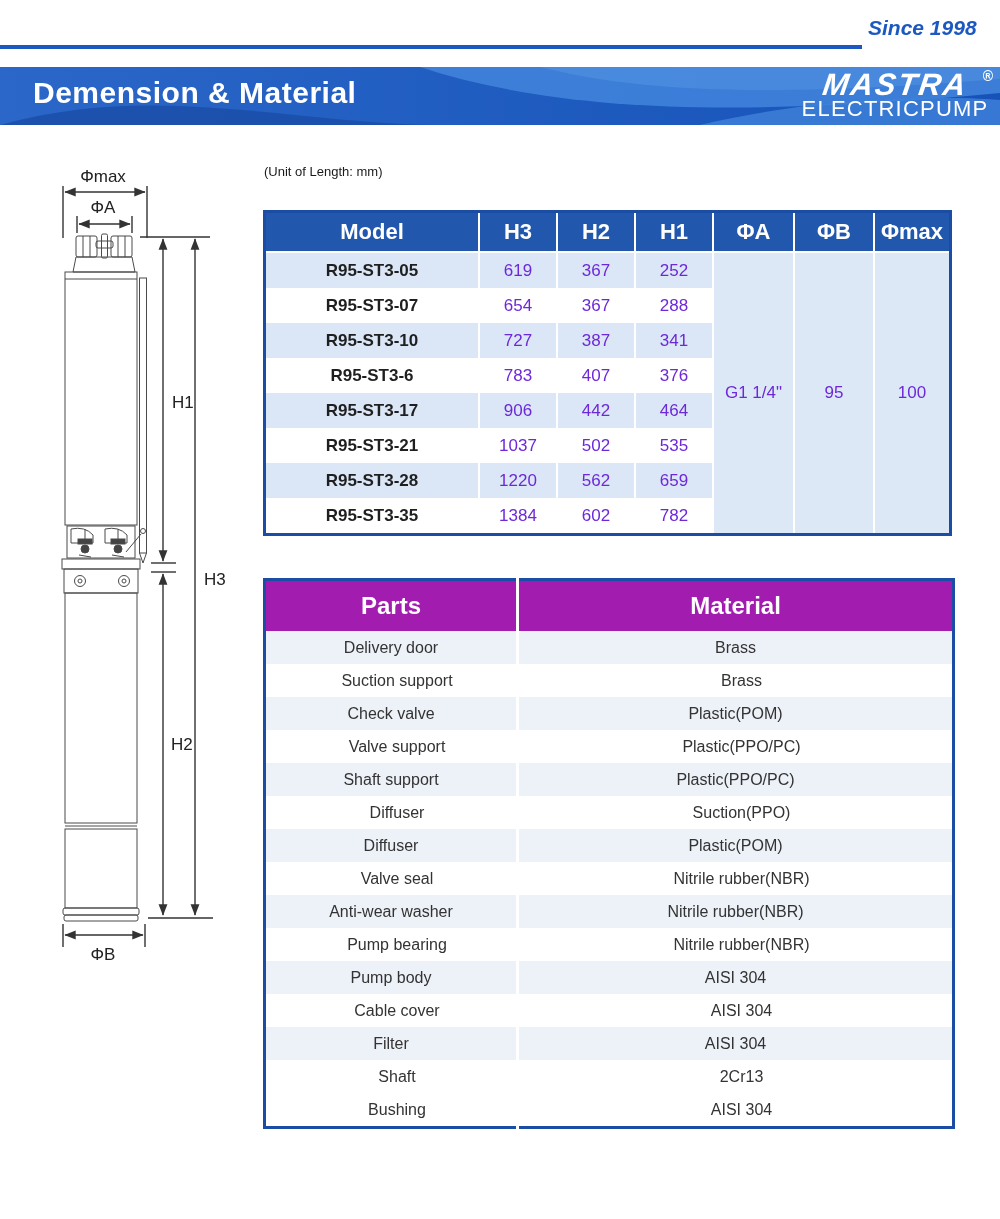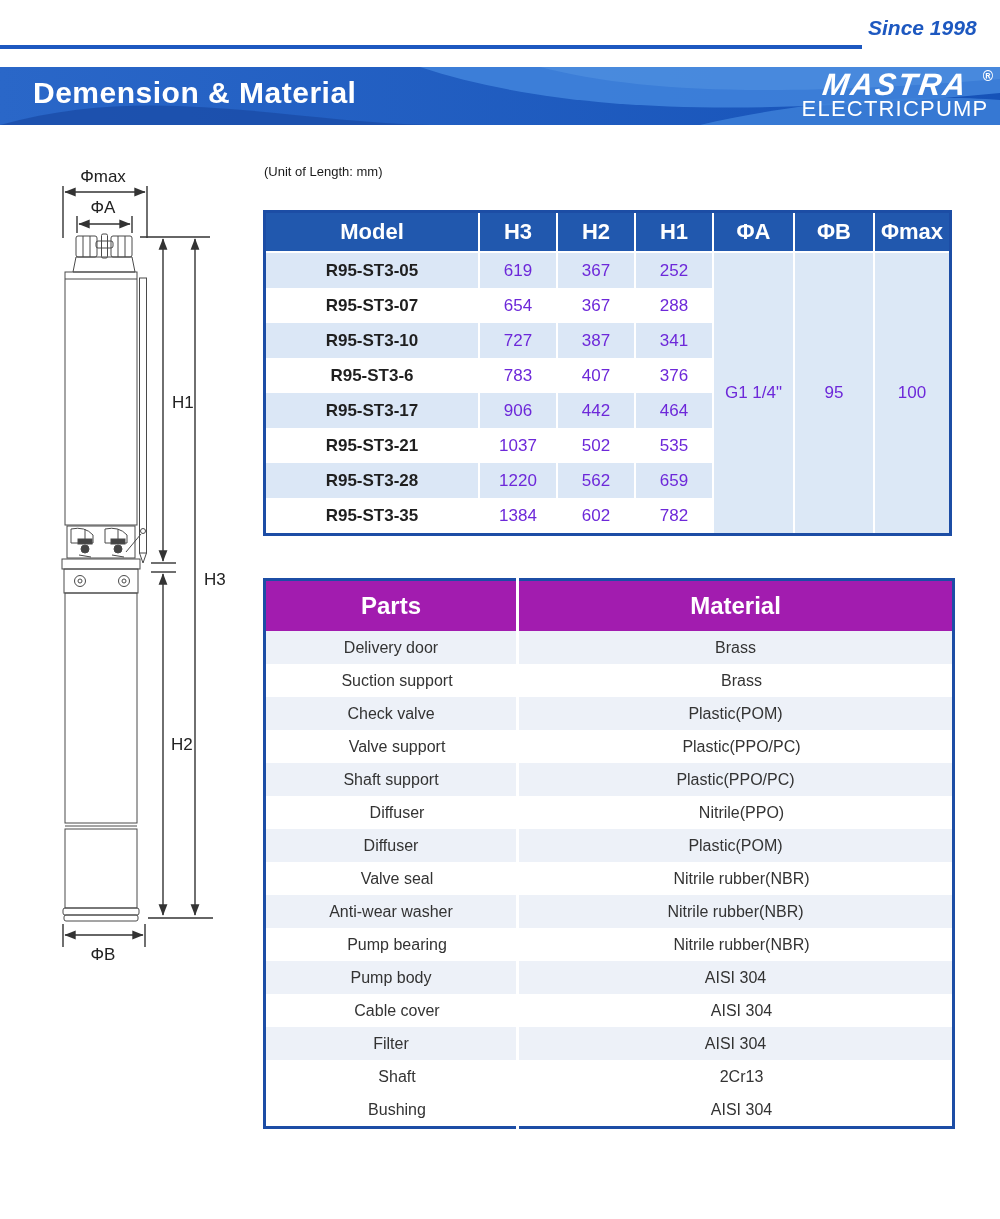--- a/index.html
+++ b/index.html
@@ -273,21 +273,21 @@
         <tr class="even">
           <td>Valve support</td>
           <td>Plastic(PPO/PC)</td>
         </tr>
         <tr class="odd">
           <td>Shaft support</td>
           <td>Plastic(PPO/PC)</td>
         </tr>
         <tr class="even">
           <td>Diffuser</td>
-          <td>Nitrile(PPO)</td>
+          <td>Suction(PPO)</td>
         </tr>
         <tr class="odd">
           <td>Diffuser</td>
           <td>Plastic(POM)</td>
         </tr>
         <tr class="even">
           <td>Valve seal</td>
           <td>Nitrile rubber(NBR)</td>
         </tr>
         <tr class="odd">

